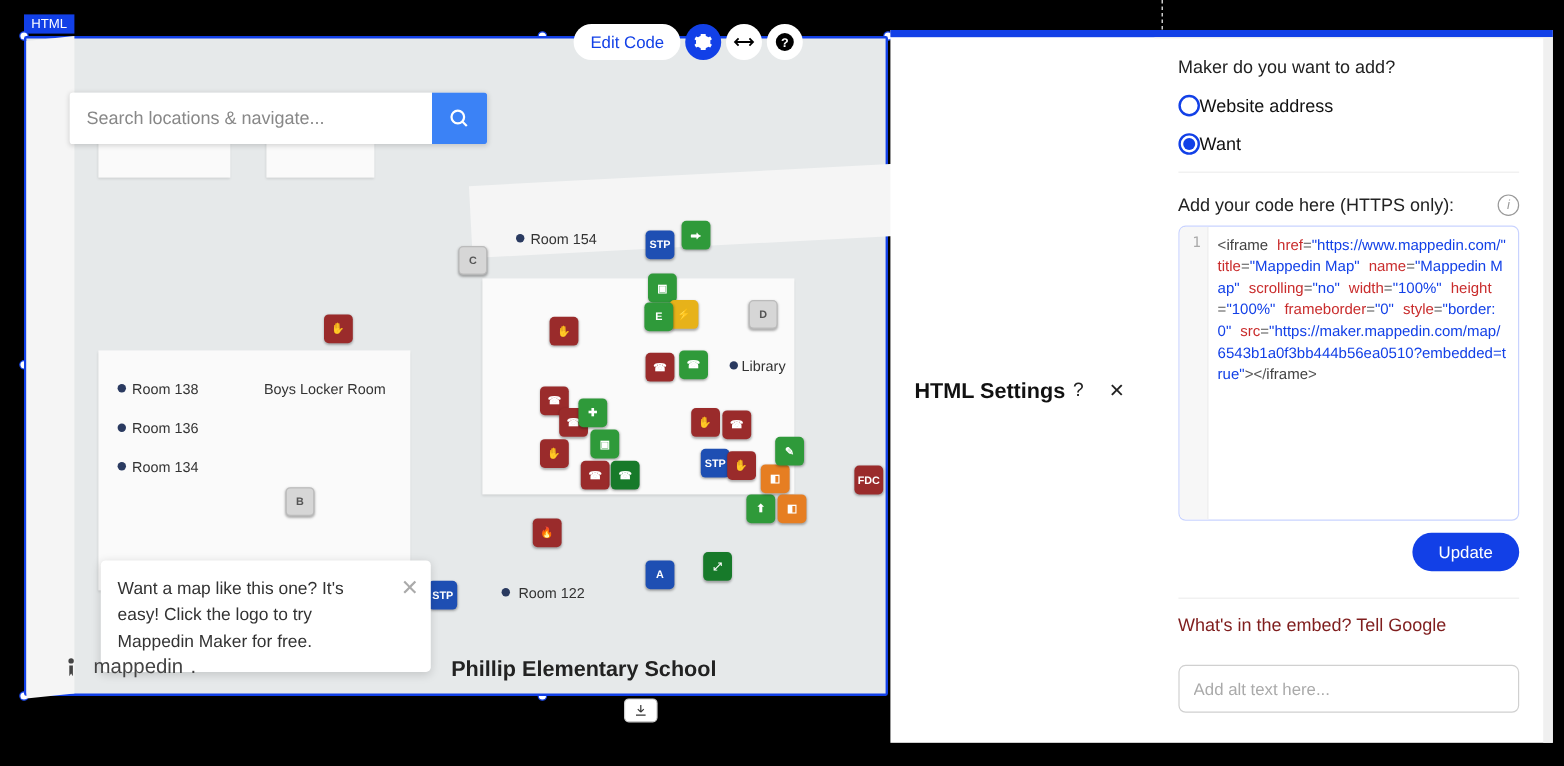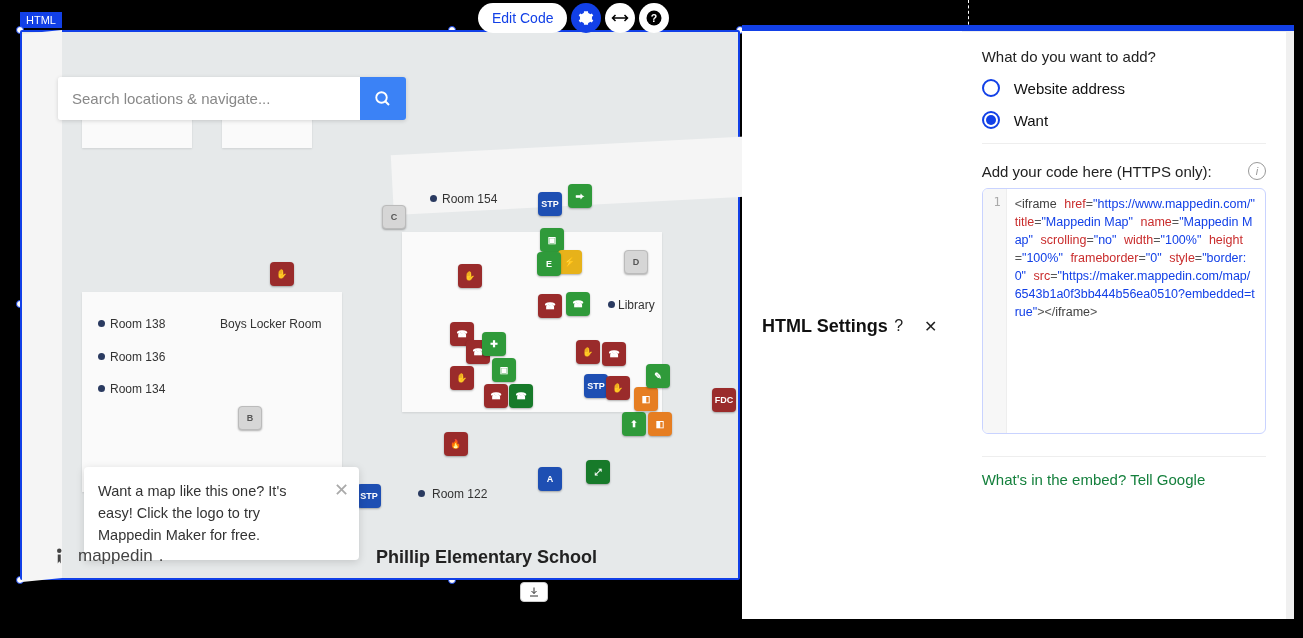--- a/index.html
+++ b/index.html
@@ -1,20 +1,20 @@
 <!DOCTYPE html>
 <html><head>
 <meta charset="utf-8">
 <style>
 *{box-sizing:border-box;margin:0;padding:0;font-family:-apple-system,BlinkMacSystemFont,"Segoe UI",Arial,sans-serif}
 body{width:1303px;height:638px;background:#000;position:relative;overflow:hidden}
 .canvas{position:absolute;left:20px;top:30px;width:720px;height:550px;background:#E6E9EA;border:2px solid #1240e7;border-radius:2px}
 .sel-handle{position:absolute;width:8px;height:8px;background:#fff;border:1px solid #1240e7;border-radius:50%}
 .tag-html{position:absolute;left:20px;top:12px;background:#1240e7;color:#fff;font-size:11px;padding:2px 6px;font-weight:500}
-.toolbar{position:absolute;left:478px;top:3px;display:flex;gap:4px;align-items:center;z-index:50}
+.toolbar{position:absolute;left:478px;top:20px;display:flex;gap:4px;align-items:center;z-index:50}
 .tb-btn{height:30px;background:#fff;border-radius:15px;display:flex;align-items:center;justify-content:center;color:#1240e7;font-size:14px;font-weight:500;cursor:pointer;border:none}
 .tb-text{padding:0 14px}
 .tb-round{width:30px}
 .tb-round.blue{background:#1240e7;color:#fff}
 .download-handle{position:absolute;left:520px;top:582px;width:28px;height:20px;background:#fff;border:1px solid #ccc;border-radius:4px;display:flex;align-items:center;justify-content:center}
 
 .search{position:absolute;left:36px;top:45px;display:flex;height:43px;box-shadow:0 1px 4px rgba(0,0,0,0.15);border-radius:3px;overflow:hidden}
 .search input{width:302px;border:none;padding:0 14px;font-size:15px;color:#333;outline:none}
 .search input::placeholder{color:#888}
 .search-btn{width:46px;background:#3b82f6;border:none;display:flex;align-items:center;justify-content:center;cursor:pointer}
@@ -31,35 +31,35 @@
 .pin{position:absolute;width:24px;height:24px;border-radius:4px;display:flex;align-items:center;justify-content:center;color:#fff;font-size:9px;font-weight:700;box-shadow:0 1px 2px rgba(0,0,0,0.3)}
 .pin.red{background:#9a2b2b}.pin.blue{background:#1e4fb3}.pin.green{background:#2f9a3a}.pin.dgreen{background:#177a2a}.pin.yellow{background:#e7b21a}.pin.orange{background:#e67e22}.pin.gray{background:#d6d6d6;color:#555;border:1px solid #bbb}
 .dot{position:absolute;width:7px;height:7px;border-radius:50%;background:#2a3a60}
 
 .panel{position:absolute;left:742px;top:25px;width:552px;height:594px;background:#fff;border-top:6px solid #1240e7;display:flex;flex-direction:row}
 .panel-head{display:flex;align-items:center;padding:18px 20px 16px 20px}
 .panel-title{font-size:18px;font-weight:700;color:#111;flex:1}
 .panel-head .ico{width:22px;display:flex;justify-content:center;color:#222;cursor:pointer;font-size:16px}
 .panel-body{flex:1;overflow-y:auto;padding:0 20px 16px 20px;border-top:1px solid #eee;border-right:8px solid #f0f0f0}
 .q{font-size:15px;color:#222;margin:16px 0 14px}
-.radio-row{display:flex;align-items:flex-end;gap:14px;margin-bottom:14px;font-size:15px;color:#111;cursor:pointer}
+.radio-row{display:flex;align-items:flex-end;margin-bottom:14px;font-size:15px;color:#111;cursor:pointer}
 .radio{width:18px;height:18px;border:2px solid #1240e7;border-radius:50%;display:flex;align-items:center;justify-content:center}
 .radio.checked::after{content:'';width:10px;height:10px;background:#1240e7;border-radius:50%}
 .sep{border:none;border-top:1px solid #eee;margin:6px 0 0}
 .code-label-row{display:flex;align-items:center;justify-content:space-between;margin:18px 0 8px}
 .code-label{font-size:15px;color:#222}
 .info-ico{width:18px;height:18px;border:1.5px solid #999;border-radius:50%;display:flex;align-items:center;justify-content:center;font-size:11px;color:#999;font-style:italic}
 .code-box{border:1px solid #c9d3ff;border-radius:6px;display:flex;height:246px;background:#fff;overflow:hidden}
 .gutter{width:24px;background:#f7f7f7;color:#aaa;font-size:12px;text-align:right;padding:6px 5px 0 0;font-family:Menlo,Consolas,monospace;border-right:1px solid #eee}
 .code{flex:1;padding:6px 8px;font-family:Menlo,Consolas,monospace;font-size:12.5px;line-height:18px;white-space:pre-wrap;word-break:break-all;color:#333}
 .t-tag{color:#404040}.t-attrname{color:#c92c2c}.t-attrval{color:#1240e7}.t-punc{color:#555}
 .update-row{display:flex;justify-content:flex-end;margin-top:10px}
 .update-btn{background:#1240e7;color:#fff;border:none;border-radius:18px;padding:8px 22px;font-size:14px;cursor:pointer}
 .sep2{border:none;border-top:1px solid #eee;margin:22px 0 14px}
-.alt-q{font-size:15px;color:#15803d;margin-bottom:24px}
+.alt-q{font-size:15px;color:#7f1d1d;margin-bottom:24px}
 .alt-input{width:100%;border:1px solid #d0d0d0;border-radius:6px;padding:11px 12px;font-size:14px;color:#333}
 .alt-input::placeholder{color:#aaa}
 
 .vguide{position:absolute;left:968px;top:0;height:30px;border-left:1px dashed #fff}
 </style>
 </head>
 <body>
 
 <div class="tag-html">HTML</div>
 <div class="vguide"></div>
@@ -183,34 +183,38 @@
   <div class="panel-head">
     <div class="panel-title">HTML Settings</div>
     <div class="ico">
         <span>?</span>
       </div>
     <div class="ico" style="margin-left:10px">
         <span>✕</span>
       </div>
   </div>
   <div class="panel-body">
-    <div class="q">What do you want to add?</div>
+    <div class="q">Maker do you want to add?</div>
     <div class="radio-row">
       <span class="radio"></span>
       <span>Website address</span>
     </div>
     <div class="radio-row">
       <span class="radio checked"></span>
       <span>Want</span>
     </div>
     <hr class="sep">
     <div class="code-label-row">
       <div class="code-label">Add your code here (HTTPS only):</div>
       <div class="info-ico">i</div>
     </div>
     <div class="code-box">
       <div class="gutter">1</div>
       <div class="code"><span class="t-punc">&lt;</span><span class="t-tag">iframe</span> <span class="t-attrname">href</span><span class="t-punc">=</span><span class="t-attrval">"https://www.mappedin.com/"</span> <span class="t-attrname">title</span><span class="t-punc">=</span><span class="t-attrval">"Mappedin Map"</span> <span class="t-attrname">name</span><span class="t-punc">=</span><span class="t-attrval">"Mappedin Map"</span> <span class="t-attrname">scrolling</span><span class="t-punc">=</span><span class="t-attrval">"no"</span> <span class="t-attrname">width</span><span class="t-punc">=</span><span class="t-attrval">"100%"</span> <span class="t-attrname">height</span><span class="t-punc">=</span><span class="t-attrval">"100%"</span> <span class="t-attrname">frameborder</span><span class="t-punc">=</span><span class="t-attrval">"0"</span> <span class="t-attrname">style</span><span class="t-punc">=</span><span class="t-attrval">"border:0"</span> <span class="t-attrname">src</span><span class="t-punc">=</span><span class="t-attrval">"https://maker.mappedin.com/map/6543b1a0f3bb444b56ea0510?embedded=true"</span><span class="t-punc">&gt;&lt;/</span><span class="t-tag">iframe</span><span class="t-punc">&gt;</span></div>
     </div>
+    <div class="update-row">
+      <button class="update-btn">Update</button>
+    </div>
     <hr class="sep2">
     <div class="alt-q">What's in the embed? Tell Google</div>
+    <input class="alt-input" placeholder="Add alt text here..." style="">
   </div>
 </div>
 
 </body></html>

